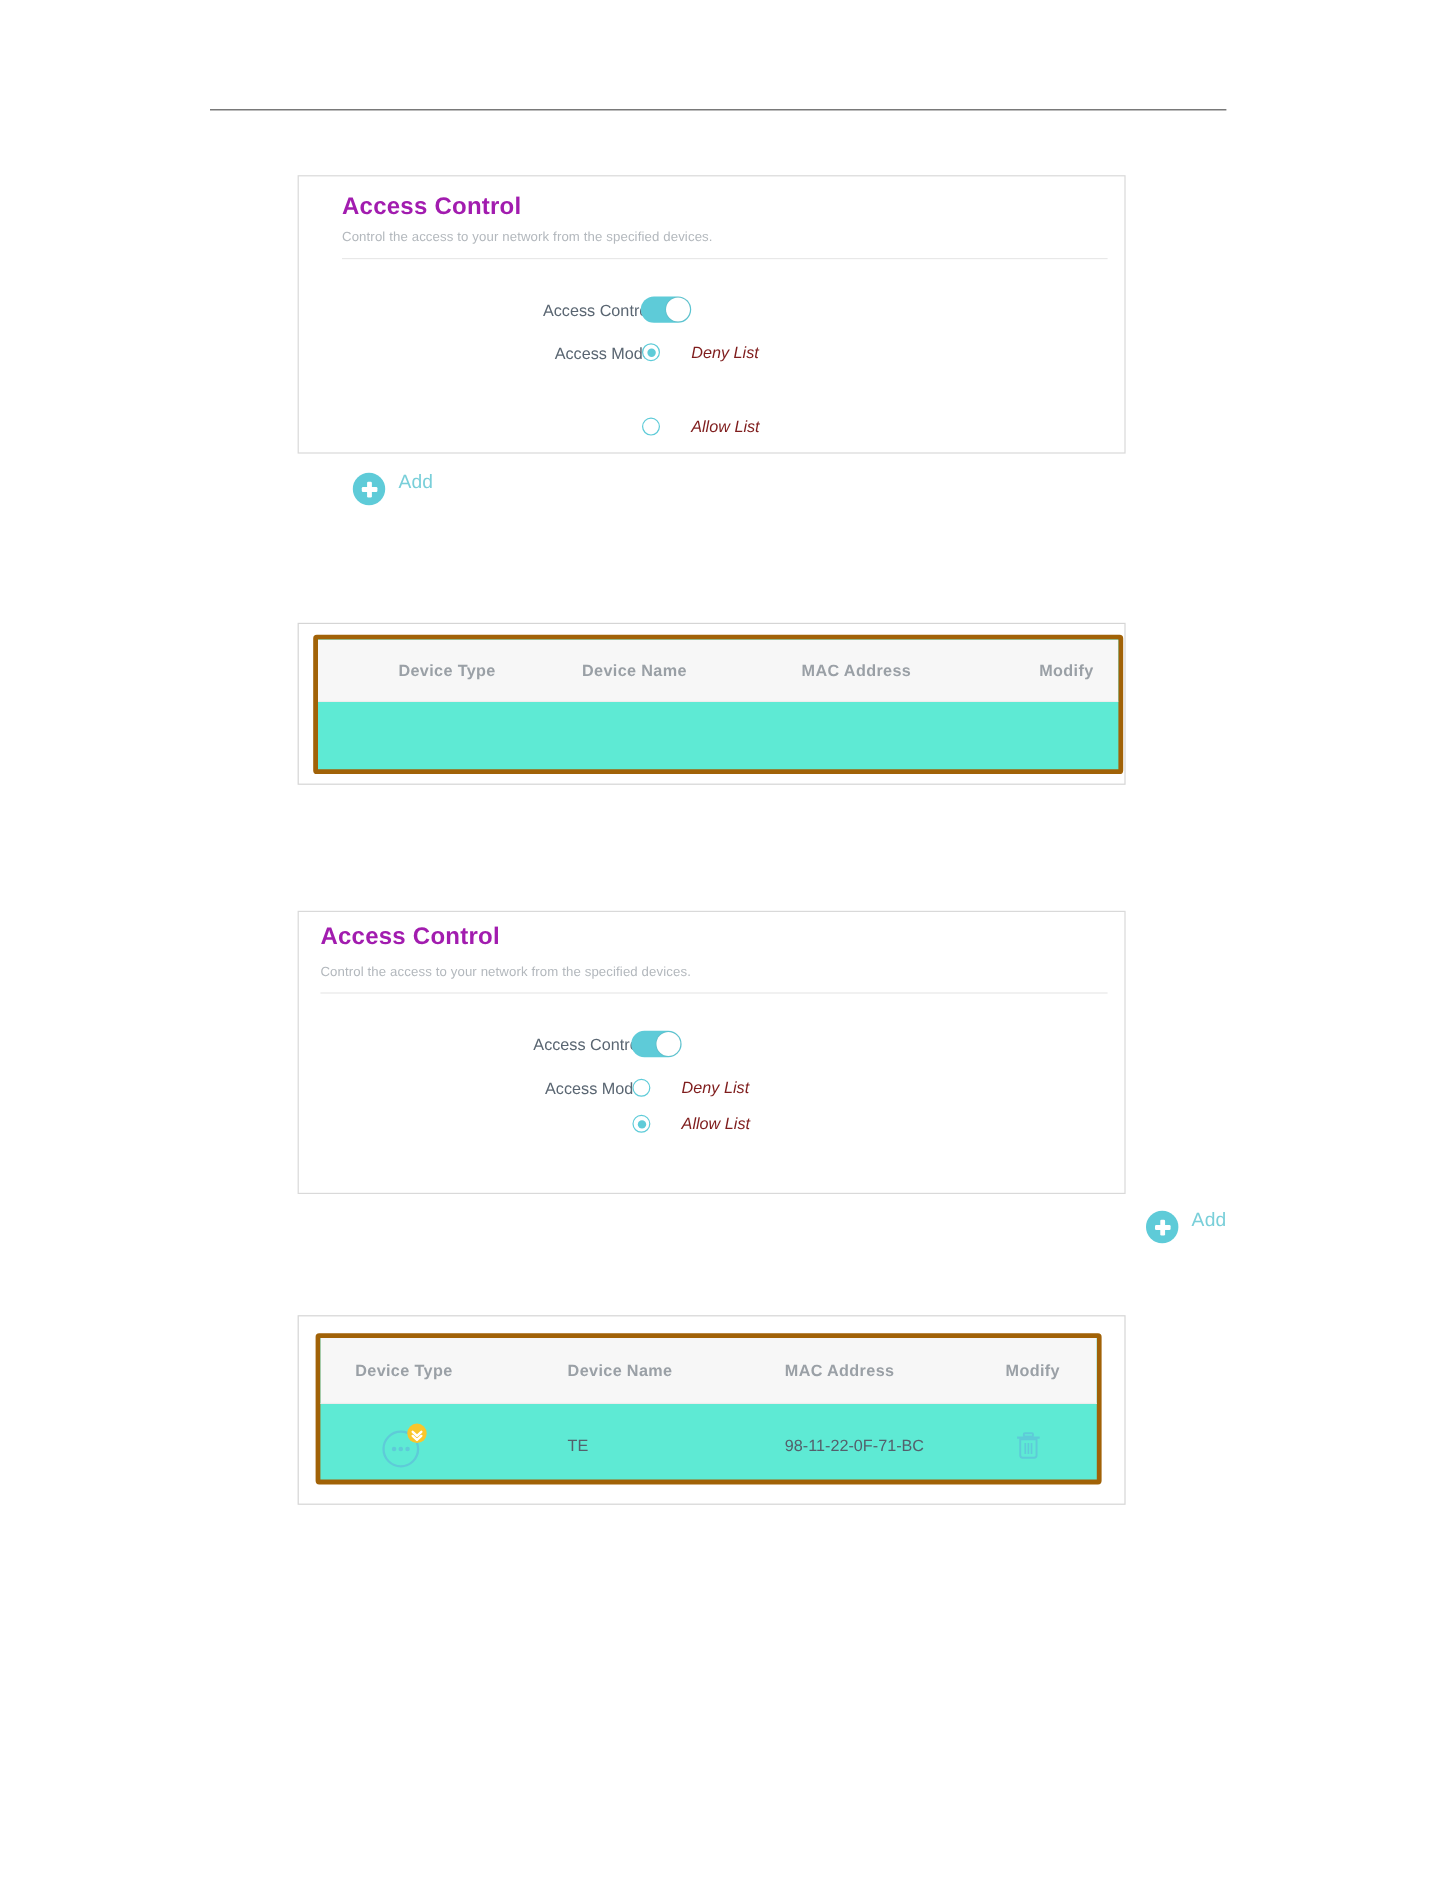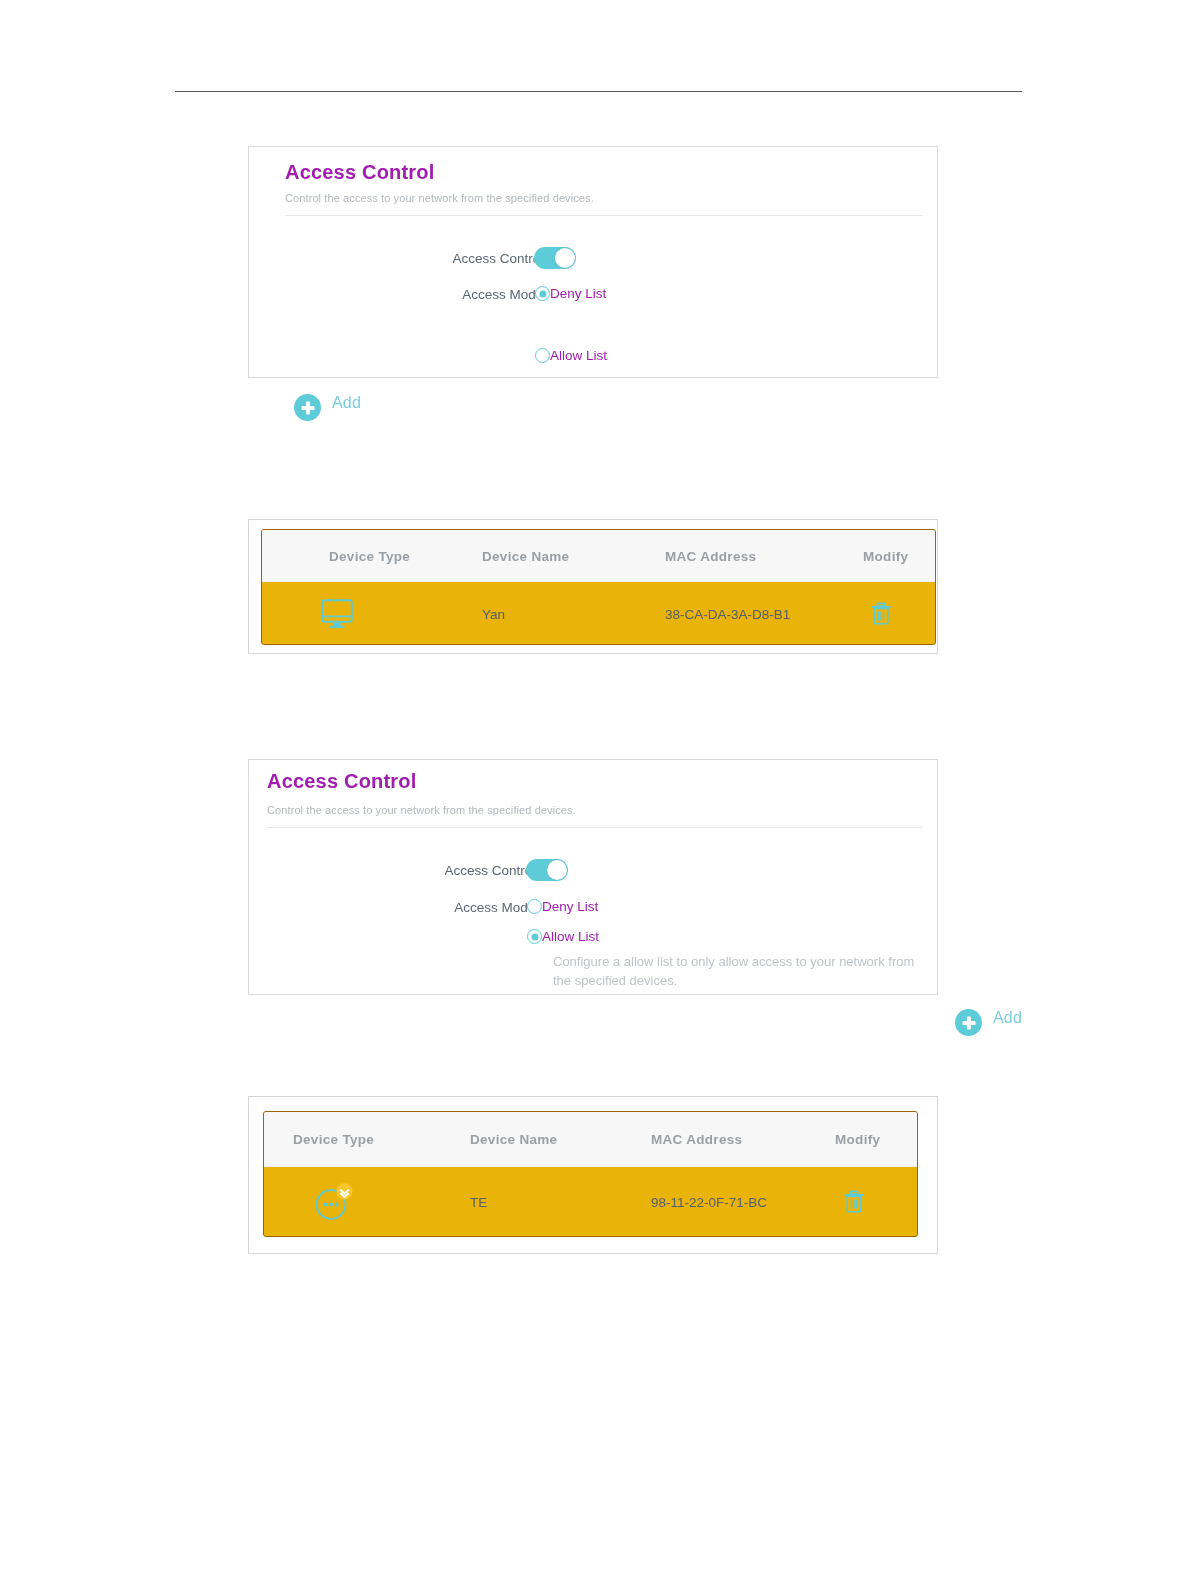--- a/index.html
+++ b/index.html
@@ -108,23 +108,24 @@
     position: absolute;
     left: 50%;
     top: 50%;
     transform: translate(-50%, -50%);
     width: 7px;
     height: 7px;
     border-radius: 50%;
     background: #5ecbd8;
   }
   .radio-label {
-    margin-left: 0;
+    margin-left: 26px;
     font-size: 13.5px;
-    color: #a21caf;
+    color: #7f1d1d;
+    font-style: italic;
   }
 
   .hint {
     position: absolute;
     font-size: 13px;
     color: #bfc4c9;
     line-height: 19px;
     width: 380px;
   }
 
@@ -163,25 +164,25 @@
 
   
   .table-card {
     position: absolute;
     border: 1px solid #d5d5d5;
     background: #ffffff;
     box-sizing: border-box;
   }
   .table-inner {
     position: absolute;
-    border: 1px solid #a16207;
+    border: 4px solid #a16207;
     border-radius: 3px;
     box-sizing: border-box;
     overflow: hidden;
-    background: #eab308;
+    background: #5eead4;
   }
   .thead {
     background: #f7f7f7;
     border-bottom: 1px solid #ededed;
     position: relative;
     height: 100%;
   }
   .th {
     position: absolute;
     font-size: 13.5px;
@@ -254,46 +255,20 @@
 
     <div class="table-inner" style="left:12px; top:9px; width:675px; height:116px;">
 
       <div class="thead" style="height:51px;">
         <div class="th" style="left:67px;">Device Type</div>
         <div class="th" style="left:220px;">Device Name</div>
         <div class="th" style="left:403px;">MAC Address</div>
         <div class="th" style="left:601px;">Modify</div>
       </div>
 
-      <div class="tbody" style="height:64px;">
-
-        <div class="icon-cell" style="left:58px;">
-          <svg width="34" height="32" viewBox="0 0 34 32">
-            <rect x="2.2" y="2.2" width="29.6" height="21.6" rx="2.6" fill="none" stroke="#5ecbd8" stroke-width="2"></rect>
-            <line x1="3" y1="18.4" x2="31" y2="18.4" stroke="#5ecbd8" stroke-width="1.7"></line>
-            <rect x="13.4" y="24.6" width="7.2" height="3.6" fill="#5ecbd8"></rect>
-            <rect x="9.4" y="27.8" width="15.2" height="2.3" rx="1.1" fill="#5ecbd8"></rect>
-          </svg>
-        </div>
-
-        <div class="td" style="left:220px;">Yan</div>
-
-        <div class="td" style="left:403px;">38-CA-DA-3A-D8-B1</div>
-
-        <div class="icon-cell" style="left:608px;">
-          <svg width="22" height="24" viewBox="0 0 22 24">
-            <rect x="7.2" y="1.4" width="7.6" height="2.6" rx="0.8" fill="none" stroke="#5ecbd8" stroke-width="1.6"></rect>
-            <line x1="1.6" y1="5" x2="20.4" y2="5" stroke="#5ecbd8" stroke-width="1.8"></line>
-            <path d="M4.2 6.4 h13.6 v13.4 a2 2 0 0 1 -2 2 h-9.6 a2 2 0 0 1 -2 -2 z" fill="none" stroke="#5ecbd8" stroke-width="1.6"></path>
-            <line x1="8.4" y1="9.6" x2="8.4" y2="18.6" stroke="#5ecbd8" stroke-width="1.4"></line>
-            <line x1="11" y1="9.6" x2="11" y2="18.6" stroke="#5ecbd8" stroke-width="1.4"></line>
-            <line x1="13.6" y1="9.6" x2="13.6" y2="18.6" stroke="#5ecbd8" stroke-width="1.4"></line>
-          </svg>
-        </div>
-      </div>
     </div>
   </div>
 
   <div class="panel" style="left:248px; top:759px; width:690px; height:236px;">
 
     <div class="panel-title" style="left:18px; top:10px;">Access Control</div>
 
     <div class="panel-desc" style="left:18px; top:44px;">Control the access to your network from the specified devices.</div>
 
     <div class="panel-divider" style="left:18px; top:67px; width:656px;"></div>
@@ -309,21 +284,20 @@
     <div class="radio-row" style="left:278px; top:139px;">
       <span class="radio"></span>
       <span class="radio-label">Deny List</span>
     </div>
 
     <div class="radio-row" style="left:278px; top:169px;">
       <span class="radio checked"></span>
       <span class="radio-label">Allow List</span>
     </div>
 
-    <div class="hint" style="left:304px; top:192px;">Configure a allow list to only allow access to your network from the specified devices.</div>
   </div>
 
   <div class="add-btn" style="left:955px; top:1009px;">
     <span class="add-icon"></span>
     <span class="add-label">Add</span>
   </div>
 
   <div class="table-card" style="left:248px; top:1096px; width:690px; height:158px;">
 
     <div class="table-inner" style="left:14px; top:14px; width:655px; height:126px;">

